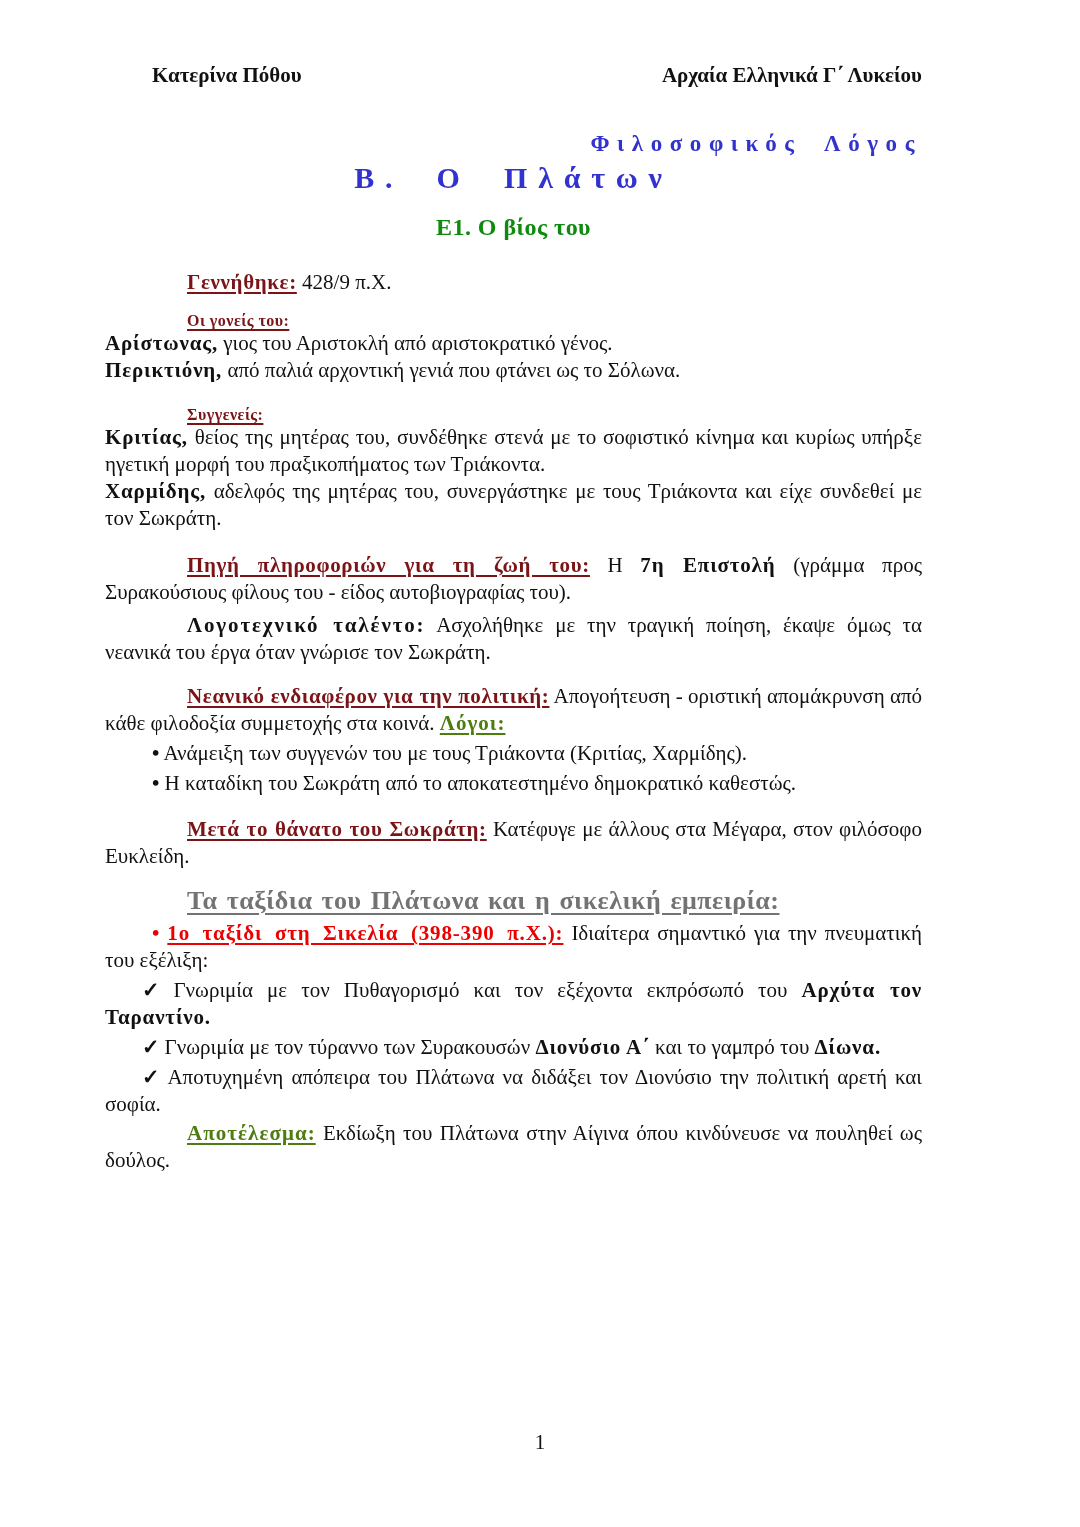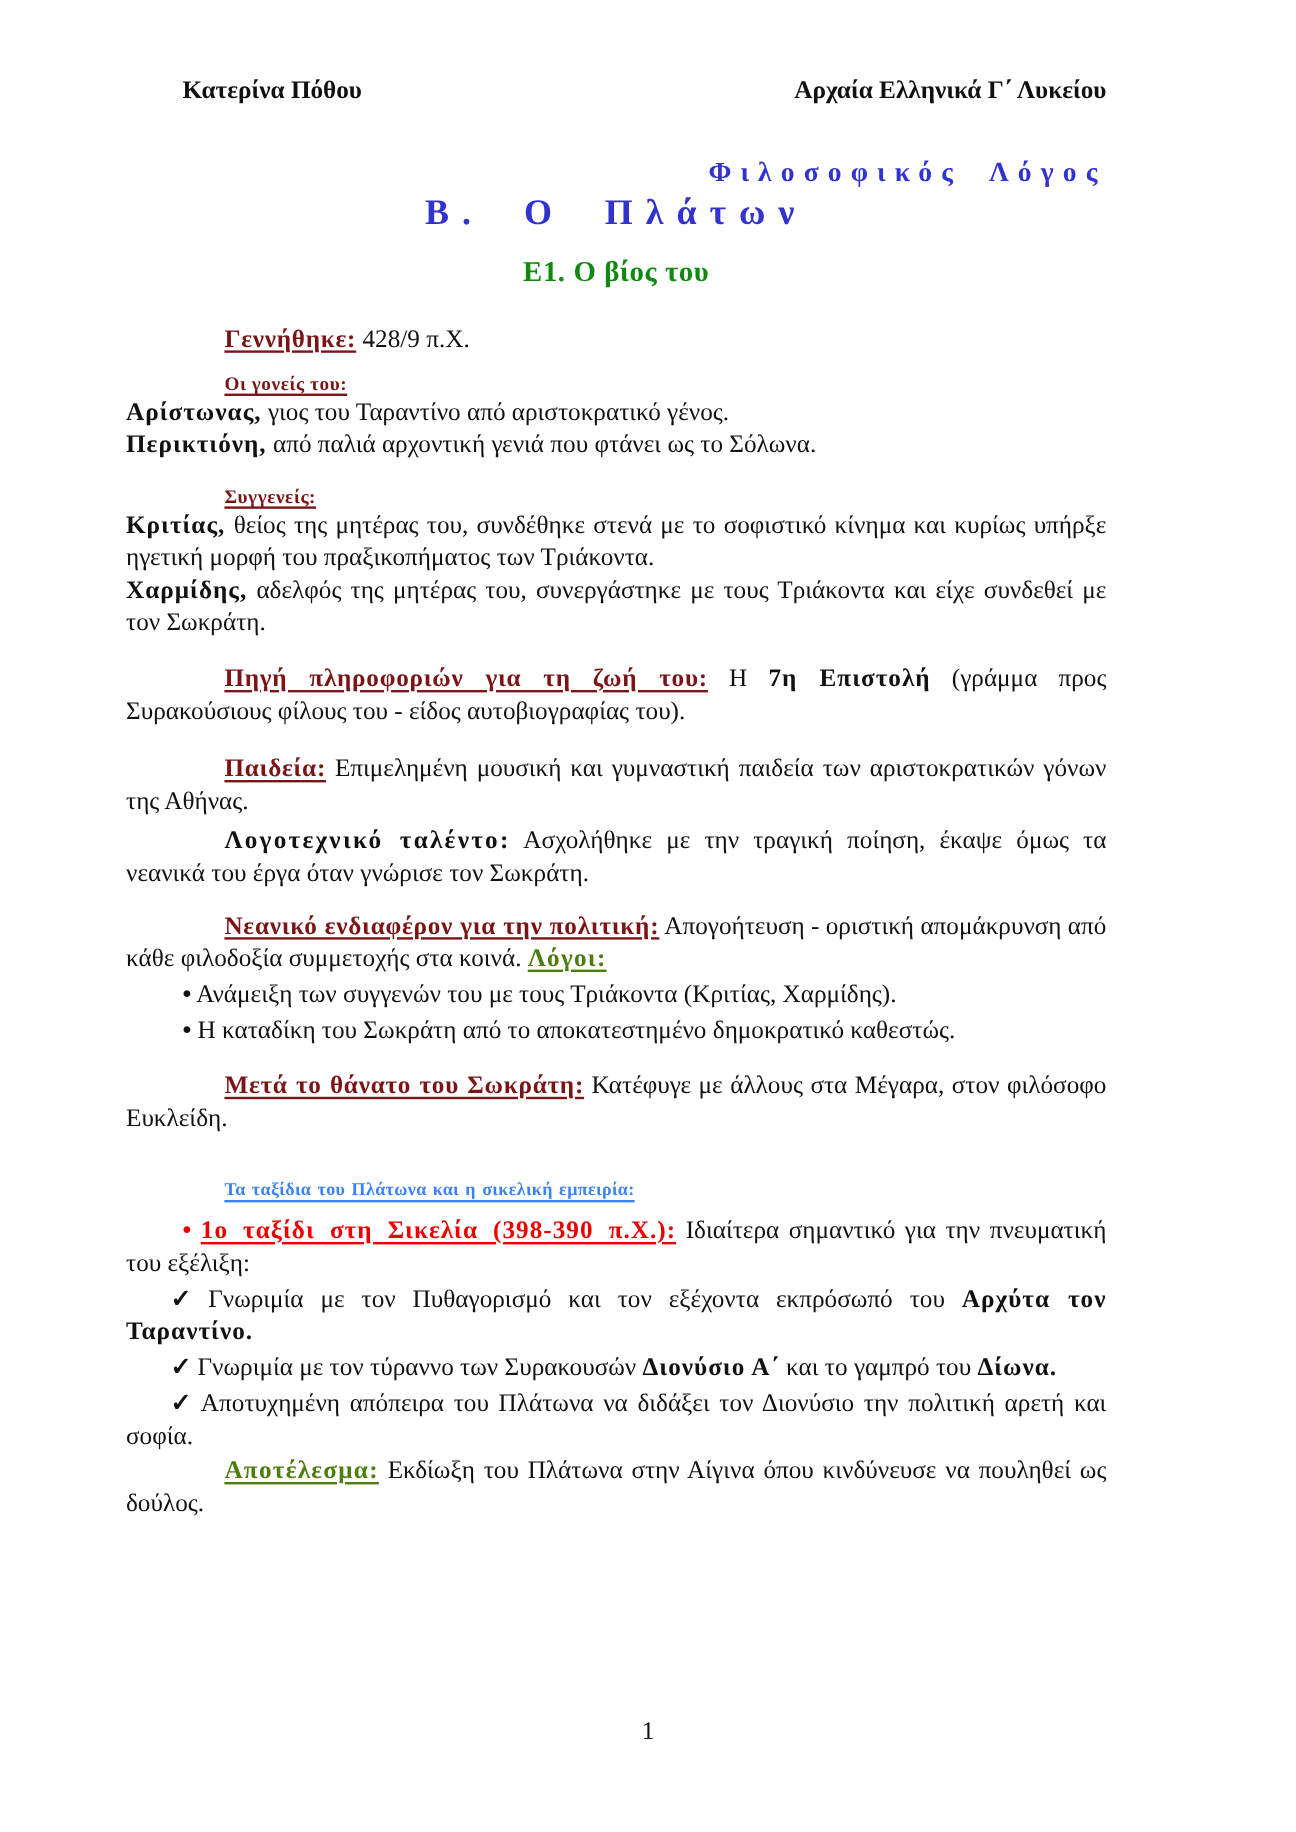--- a/index.html
+++ b/index.html
@@ -20,21 +20,21 @@
   .ind47{text-indent:47px;}
   .ind37{text-indent:37px;}
   .lbl{font-weight:bold;color:#7B1417;letter-spacing:0.03em;
        text-decoration:underline;text-decoration-thickness:2px;text-underline-offset:3px;}
   .name{font-weight:bold;letter-spacing:0.04em;}
   .blk-lbl{font-weight:bold;color:#111111;letter-spacing:0.09em;margin-top:40px;}
   .blk-und{font-weight:bold;color:#4d7c0f;letter-spacing:0.05em;
            text-decoration:underline;text-decoration-thickness:2px;text-underline-offset:3px;}
   .red-lbl{font-weight:bold;color:#EC0000;letter-spacing:0.04em;word-spacing:0.18em;
            text-decoration:underline;text-decoration-thickness:2px;text-underline-offset:3px;}
-  .travel-heading{margin-top:34px;text-indent:82px;font-size:15px;font-weight:bold;color:#3b82f6;
+  .travel-heading{margin-top:17px;text-indent:82px;font-size:26px;font-weight:bold;color:#737373;
                   letter-spacing:0.02em;word-spacing:0.08em;
                   text-decoration:underline;text-decoration-thickness:2px;text-underline-offset:4px;}
   .row{display:flex;flex-direction:column;}
   .col-label{width:263px;padding-left:82px;box-sizing:border-box;flex-shrink:0;}
   .col-content{flex:1;}
   .col-content .item{font-size:21px;line-height:27px;text-align:justify;}
   .p-born{margin-top:25px;}
   .row-parents{margin-top:16px;}
   .row-relatives{margin-top:22px;}
   .p-source{margin-top:20px;}
@@ -65,36 +65,35 @@
 
   <div class="title-main">Φιλοσοφικός Λόγος</div>
   <div class="title-sub">Β. Ο Πλάτων</div>
   <div class="title-section">Ε1. Ο βίος του</div>
 
   <p class="p-born ind82"><span class="lbl">Γεννήθηκε:</span> <span>428/9 π.Χ.</span></p>
 
   <div class="row row-parents">
     <div class="col-label"><span class="lbl">Οι γονείς του:</span></div>
     <div class="col-content">
-      <div class="item"><span class="name">Αρίστωνας,</span> <span>γιος του Ταραντίνο από αριστοκρατικό γένος.</span></div>
+      <div class="item"><span class="name">Αρίστωνας,</span> <span>γιος του Αριστοκλή από αριστοκρατικό γένος.</span></div>
       <div class="item"><span class="name">Περικτιόνη,</span> <span>από παλιά αρχοντική γενιά που φτάνει ως το Σόλωνα.</span></div>
     </div>
   </div>
 
   <div class="row row-relatives">
     <div class="col-label"><span class="lbl">Συγγενείς:</span></div>
     <div class="col-content">
       <div class="item"><span class="name">Κριτίας,</span> <span>θείος της μητέρας του, συνδέθηκε στενά με το σοφιστικό κίνημα και κυρίως υπήρξε ηγετική μορφή του πραξικοπήματος των Τριάκοντα.</span></div>
       <div class="item"><span class="name">Χαρμίδης,</span> <span>αδελφός της μητέρας του, συνεργάστηκε με τους Τριάκοντα και είχε συνδεθεί με τον Σωκράτη.</span></div>
     </div>
   </div>
 
   <p class="p-source ind82"><span class="lbl">Πηγή πληροφοριών για τη ζωή του:</span> <span>Η</span> <span class="name">7η Επιστολή</span> <span>(γράμμα προς Συρακούσιους φίλους του - είδος αυτοβιογραφίας του).</span></p>
 
-  <p class="p-paideia ind82"><span class="lbl">Παιδεία:</span> <span>Επιμελημένη μουσική και γυμναστική παιδεία των αριστοκρατικών γόνων της Αθήνας.</span></p>
 
   <p class="p-talent ind82"><span class="blk-lbl">Λογοτεχνικό ταλέντο:</span> <span>Ασχολήθηκε με την τραγική ποίηση, έκαψε όμως τα νεανικά του έργα όταν γνώρισε τον Σωκράτη.</span></p>
 
   <p class="p-politics ind82"><span class="lbl">Νεανικό ενδιαφέρον για την πολιτική:</span> <span>Απογοήτευση - οριστική απομάκρυνση από κάθε φιλοδοξία συμμετοχής στα κοινά.</span> <span class="blk-und">Λόγοι:</span></p>
 
   <p class="bullet-line ind47"><span class="bullet-glyph">•</span> <span>Ανάμειξη των συγγενών του με τους Τριάκοντα (Κριτίας, Χαρμίδης).</span></p>
   <p class="bullet-line ind47"><span class="bullet-glyph">•</span> <span>Η καταδίκη του Σωκράτη από το αποκατεστημένο δημοκρατικό καθεστώς.</span></p>
 
 
   <p class="p-after ind82"><span class="lbl">Μετά το θάνατο του Σωκράτη:</span> <span>Κατέφυγε με άλλους στα Μέγαρα, στον φιλόσοφο Ευκλείδη.</span></p>

